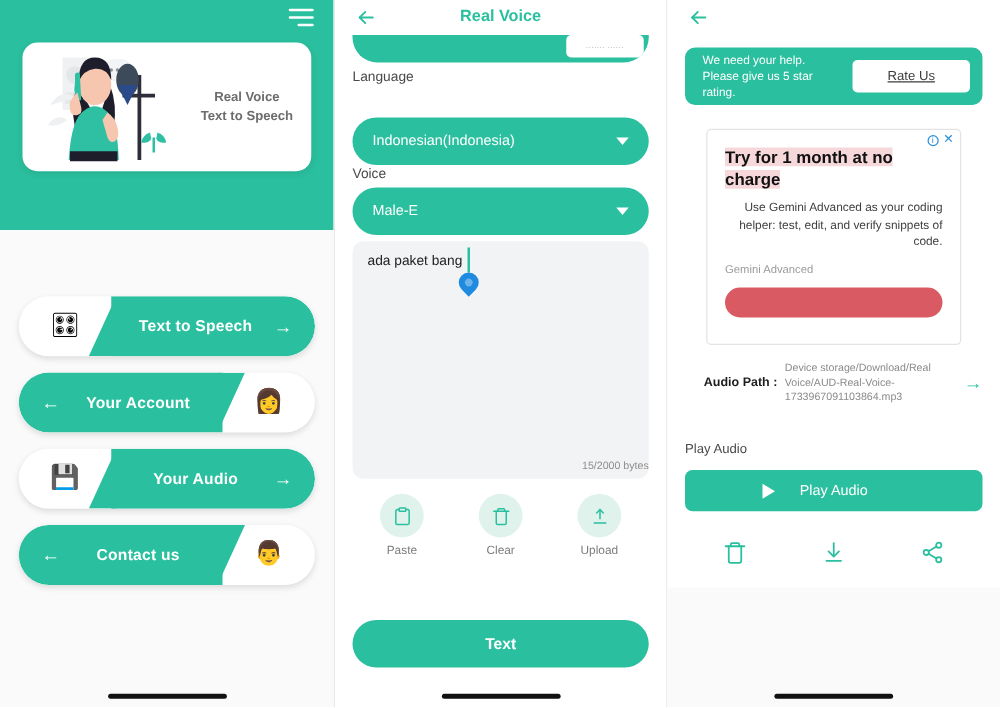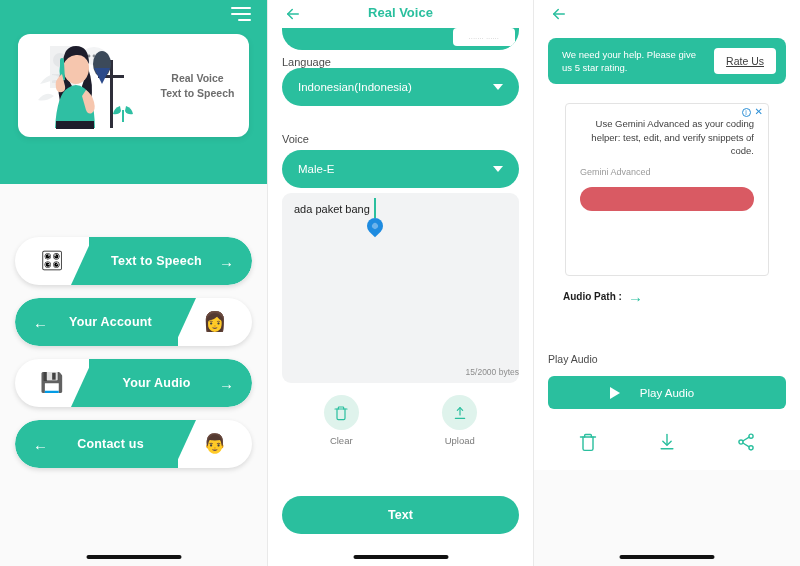--- a/index.html
+++ b/index.html
@@ -172,21 +172,21 @@
   .r-back { position: absolute; left: 16px; top: 5px; width: 18px; height: 18px; cursor: pointer; }
 
   .rate-bar {
     position: absolute; top: 38px; left: 14px; right: 14px; height: 46px;
     background: #2ABF9E; border-radius: 8px;
     display: flex; align-items: center; padding: 0 10px 0 14px; gap: 8px;
   }
   .rate-text { flex: 1; color: #fff; font-size: 9.5px; line-height: 13px; }
   .rate-btn {
     background: #fff; color: #3c3c3c; font-size: 10.5px;
-    padding: 7px 12px; border-radius: 4px; cursor: pointer; white-space: nowrap; text-decoration: underline;
+    padding: 7px 28px; border-radius: 4px; cursor: pointer; white-space: nowrap; text-decoration: underline;
   }
 
   .ad-card {
     position: absolute; top: 103px; left: 31px; right: 31px; height: 173px;
     background: #fff; border: 1px solid #e3e3e3; border-radius: 4px;
     padding: 13px 14px 0 14px; overflow: hidden;
   }
   .ad-badges {
     position: absolute; top: 3px; right: 5px; display: flex; gap: 4px; align-items: center;
   }
@@ -331,39 +331,48 @@
         </svg>
       </div>
       <div class="m-title">Real Voice</div>
     </div>
 
     <div class="cut-btn">
       <div class="cut-badge">....... ......</div>
     </div>
 
     <div class="field-label" style="top:56px">Language</div>
-    <div class="select-box" style="top:68px">
+    <div class="select-box" style="top:94px">
       <div class="val">Indonesian(Indonesia)</div>
       <div class="caret"></div>
     </div>
 
     <div class="field-label" style="top:133px">Voice</div>
     <div class="select-box" style="top:150px">
       <div class="val">Male-E</div>
       <div class="caret"></div>
     </div>
 
     <div class="textarea-box">
       <div class="ta-text">ada paket bang</div>
       <div class="ta-caret"></div>
       <div class="ta-handle"></div>
       <div class="ta-count">15/2000 bytes</div>
     </div>
 
     <div class="actions">
+      <div class="action">
+        <div class="circle">
+          <svg width="16" height="16" viewBox="0 0 24 24" fill="none" stroke="#2ABF9E" stroke-width="1.8" stroke-linecap="round" stroke-linejoin="round">
+            <path d="M16 4h2a2 2 0 0 1 2 2v14a2 2 0 0 1-2 2H6a2 2 0 0 1-2-2V6a2 2 0 0 1 2-2h2"></path>
+            <rect x="8" y="2" width="8" height="4" rx="1"></rect>
+          </svg>
+        </div>
+        <div class="lbl">Paste</div>
+      </div>
       <div class="action">
         <div class="circle">
           <svg width="16" height="16" viewBox="0 0 24 24" fill="none" stroke="#2ABF9E" stroke-width="1.8" stroke-linecap="round" stroke-linejoin="round">
             <polyline points="3 6 21 6"></polyline>
             <path d="M8 6V4a1 1 0 0 1 1-1h6a1 1 0 0 1 1 1v2"></path>
             <path d="M6 6v14a2 2 0 0 0 2 2h8a2 2 0 0 0 2-2V6"></path>
           </svg>
         </div>
         <div class="lbl">Clear</div>
       </div>
@@ -396,27 +405,29 @@
     <div class="rate-bar">
       <div class="rate-text">We need your help. Please give us 5 star rating.</div>
       <div class="rate-btn">Rate Us</div>
     </div>
 
     <div class="ad-card">
       <div class="ad-badges">
         <div class="ad-i">i</div>
         <div class="ad-x">✕</div>
       </div>
+      <div class="ad-title"><span>Try for 1 month at no charge</span></div>
       <div class="ad-body">Use Gemini Advanced as your coding helper: test, edit, and verify snippets of code.</div>
       <div class="ad-brand">Gemini Advanced</div>
       <div class="ad-cta"></div>
     </div>
 
     <div class="audio-path-row">
       <div class="ap-label">Audio Path :</div>
+      <div class="ap-value">Device storage/Download/Real Voice/AUD-Real-Voice-1733967091103864.mp3</div>
       <div class="ap-arrow">→</div>
     </div>
 
     <div class="play-label">Play Audio</div>
     <div class="play-btn">
       <div class="tri"></div>
       <span>Play Audio</span>
     </div>
 
     <div class="icon-row">

